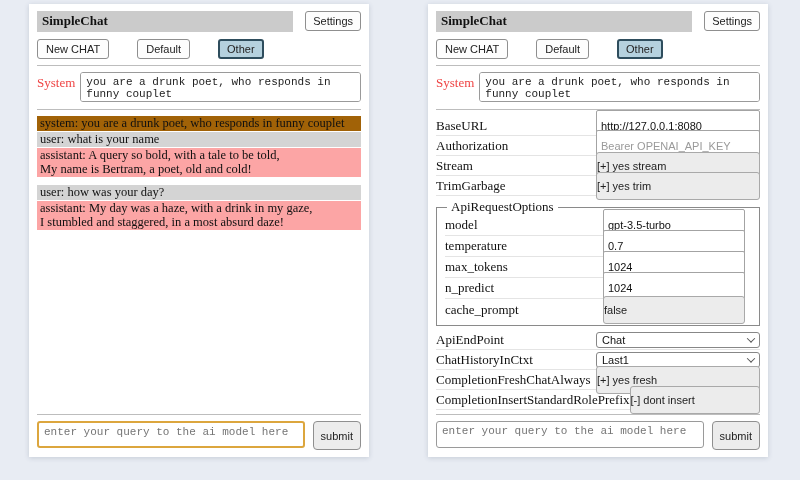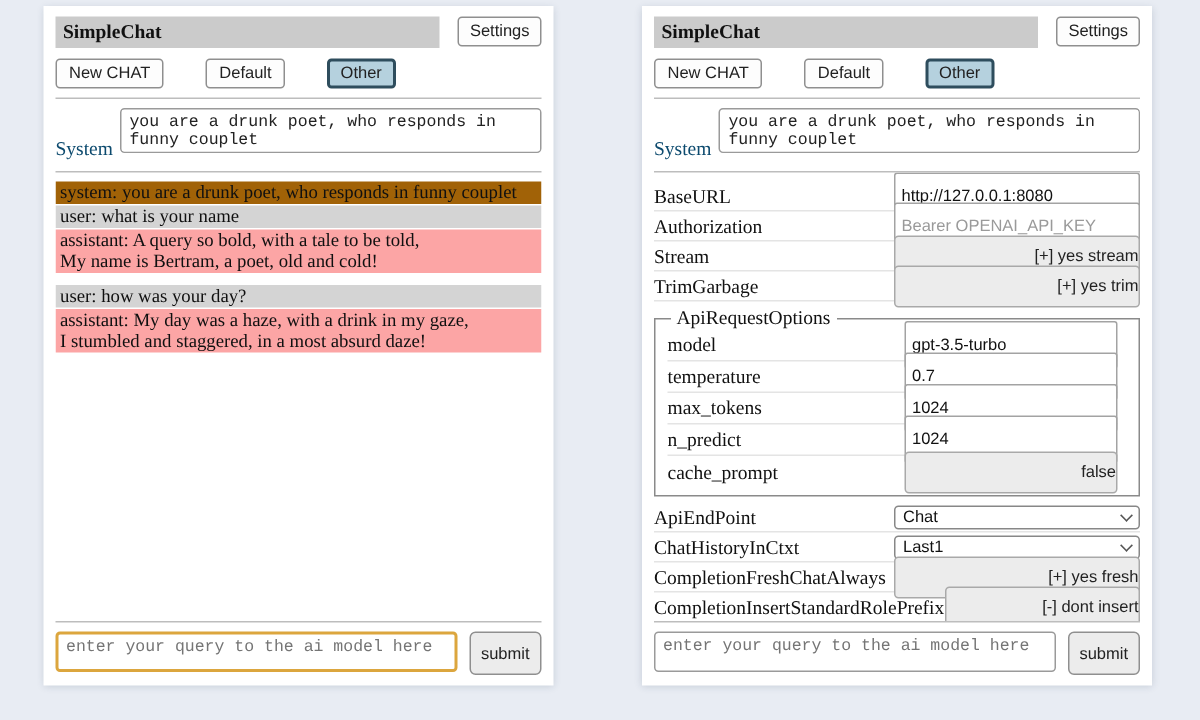--- a/index.html
+++ b/index.html
@@ -28,21 +28,21 @@
 
   .tabs-row { margin:7px 0 6px; }
   .tabs-row button { margin-right:24px; background:#fdfdfd; }
   .tabs-row button.active {
     background:#b5d1de; border:2px solid #2e4d5d; padding:1px 7px;
   }
 
   hr.thin { border:none; border-top:1px solid #bdbdbd; margin:0; }
 
   .system-row { display:flex; margin:6px 0 7px; }
-  .system-row label { font-size:13px; padding-top:3px; margin-right:5px; color:#0c4a6e;margin-top:16px; }
+  .system-row label { font-size:13px; padding-top:3px; margin-right:5px; color:#ef4444; }
   textarea {
     font-family:"Liberation Mono", monospace; font-size:11px; color:#222;
     border:1px solid #9a9a9a; border-radius:3px; resize:none; padding:3px 5px;
     outline:none;
   }
   .system-input { flex:1; height:30px; }
 
   .main { flex:1; overflow:hidden; padding-top:6px; }
 
   
@@ -57,21 +57,21 @@
           border-bottom:1px solid #e4e4e4; }
   .srow .lbl { flex:1; font-size:13px; color:#111; }
   .ctl-input {
     width:164px; height:32px; font-family:"Liberation Sans", sans-serif;
     font-size:11px; border:1px solid #a3a3a3; border-radius:2px; padding:1px 4px;
     color:#111;
   }
   .ctl-input::placeholder { color:#9a9a9a; }
   .ctl-btn {
     width:164px; height:28px; background:#ececec; border:1px solid #a9a9a9;
-    border-radius:3px; padding:0; text-align:right;
+    border-radius:3px; padding:0; text-align:left;
   }
   .ctl-select {
     width:164px; height:16px; background:#ffffff; border:1px solid #878787;
     border-radius:3px; font-family:"Liberation Sans", sans-serif; font-size:11px;
     display:flex; align-items:center; justify-content:space-between;
     padding:0 5px; color:#111; cursor:default;
   }
   .chev { width:6px; height:6px; border-right:1.5px solid #555;
           border-bottom:1.5px solid #555; transform:rotate(45deg) translate(-1px,-1px); }
 

